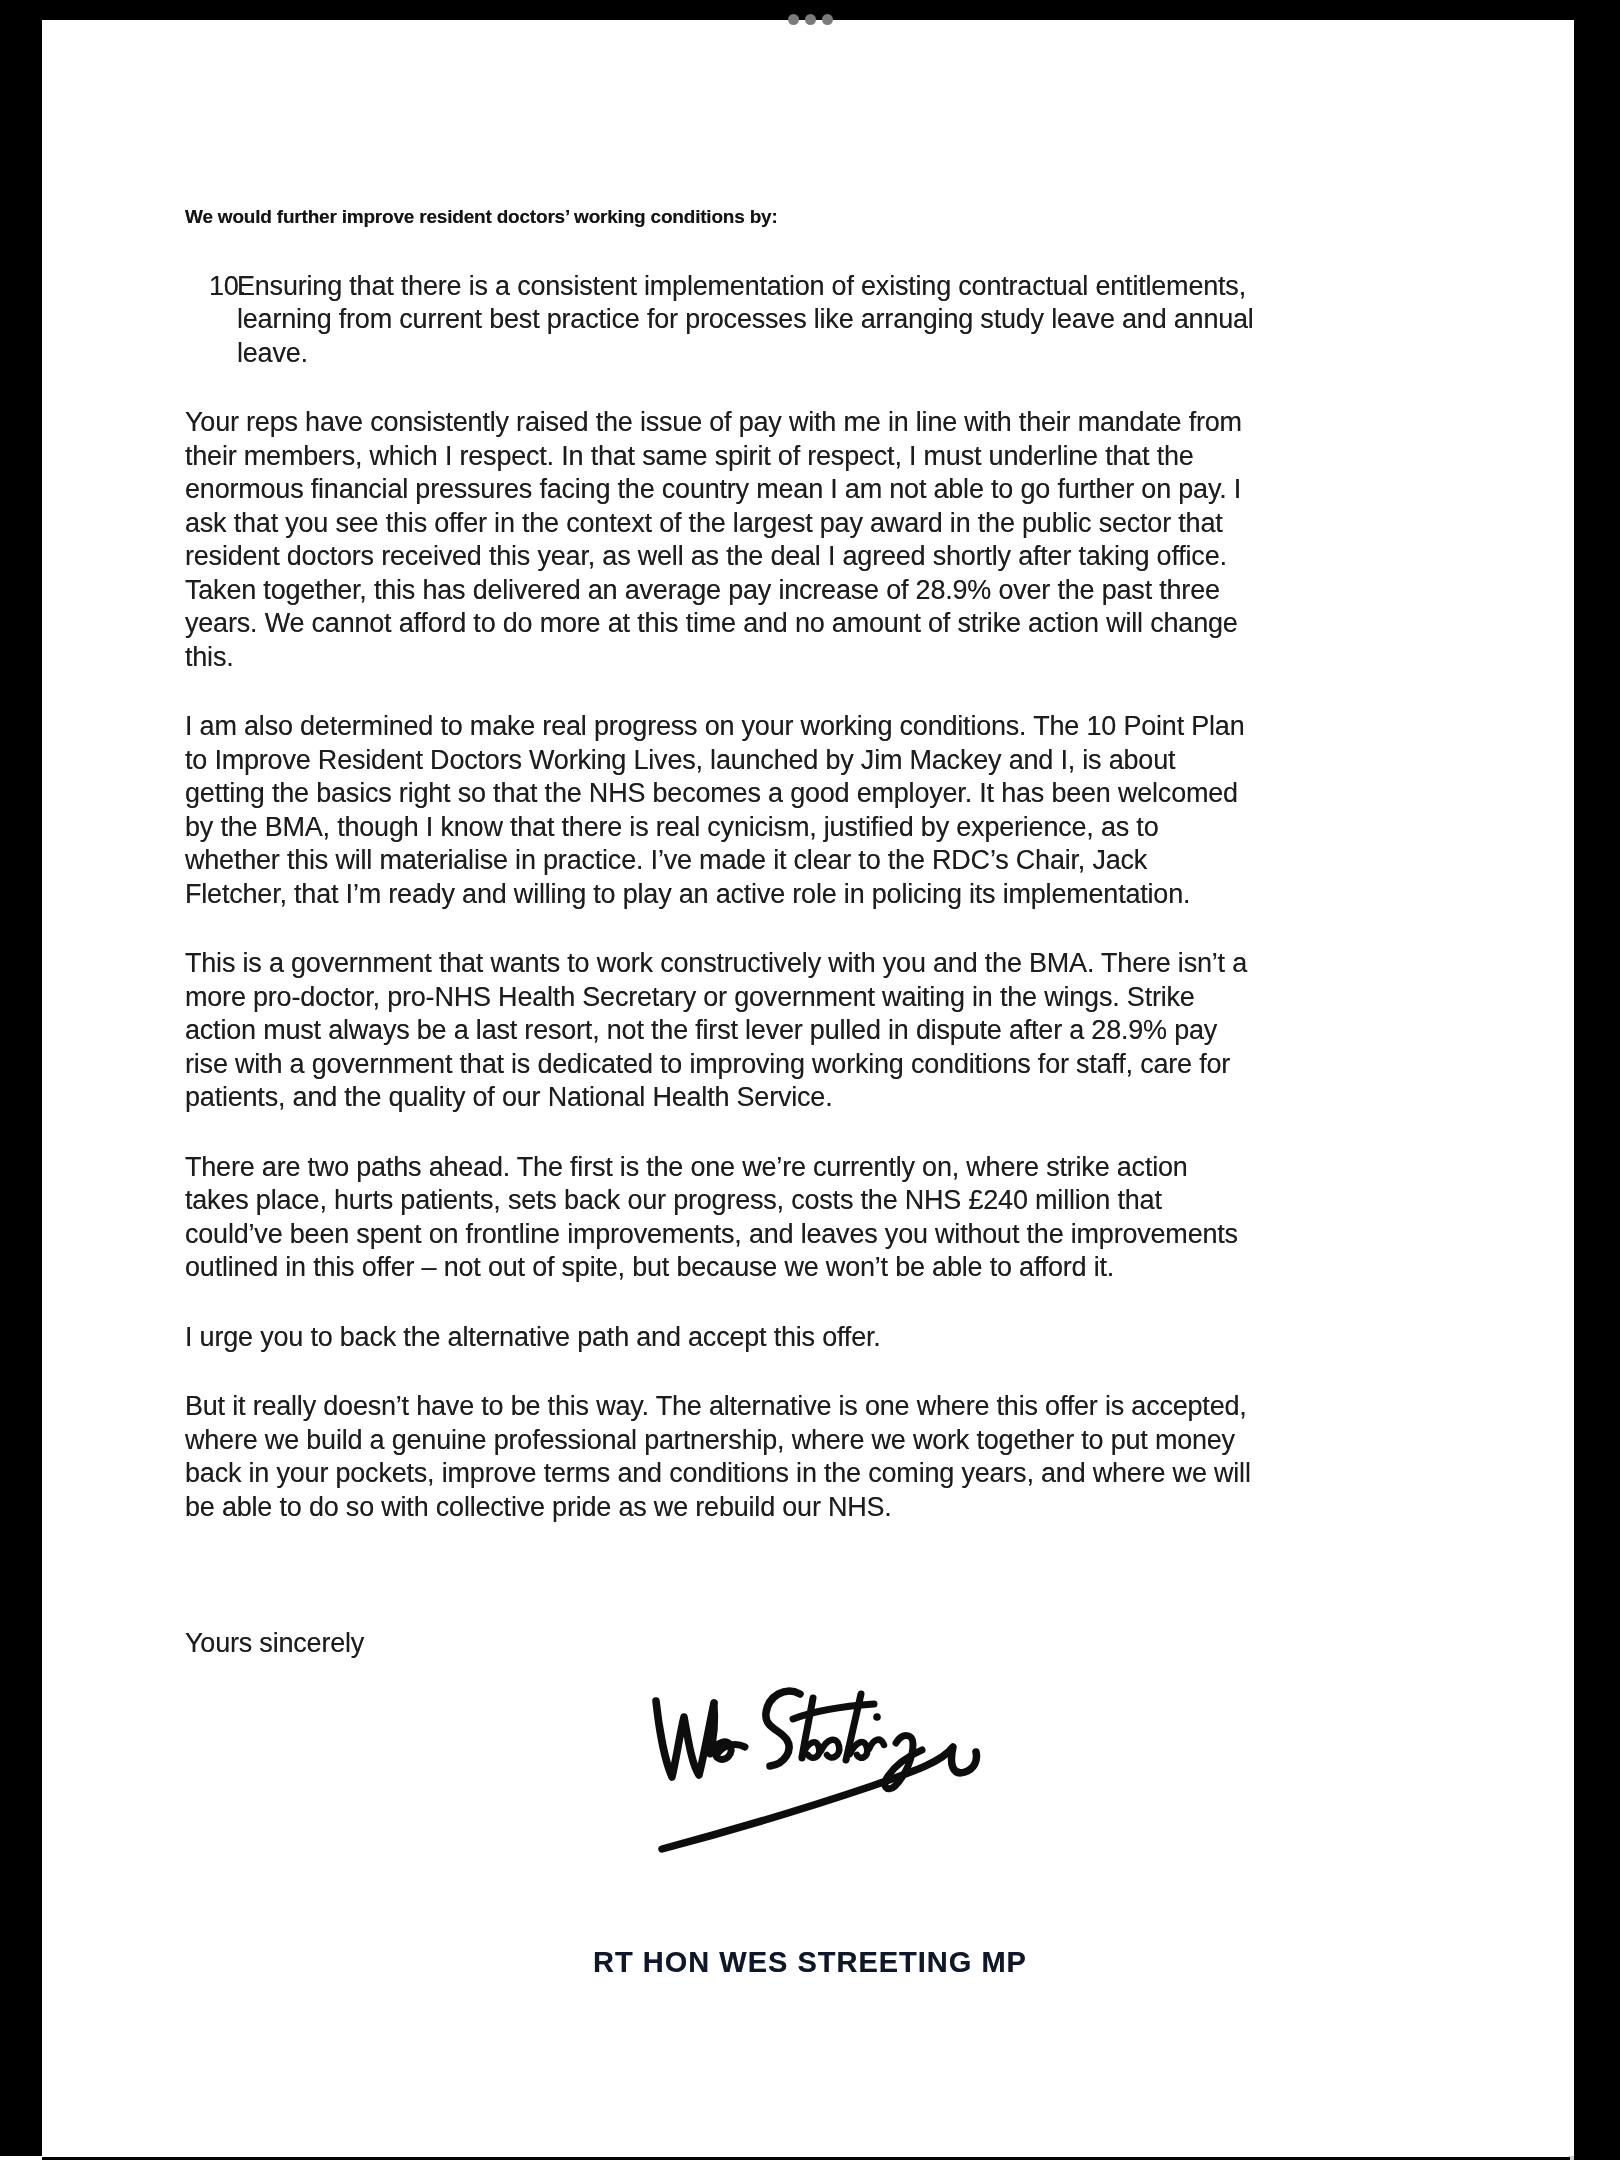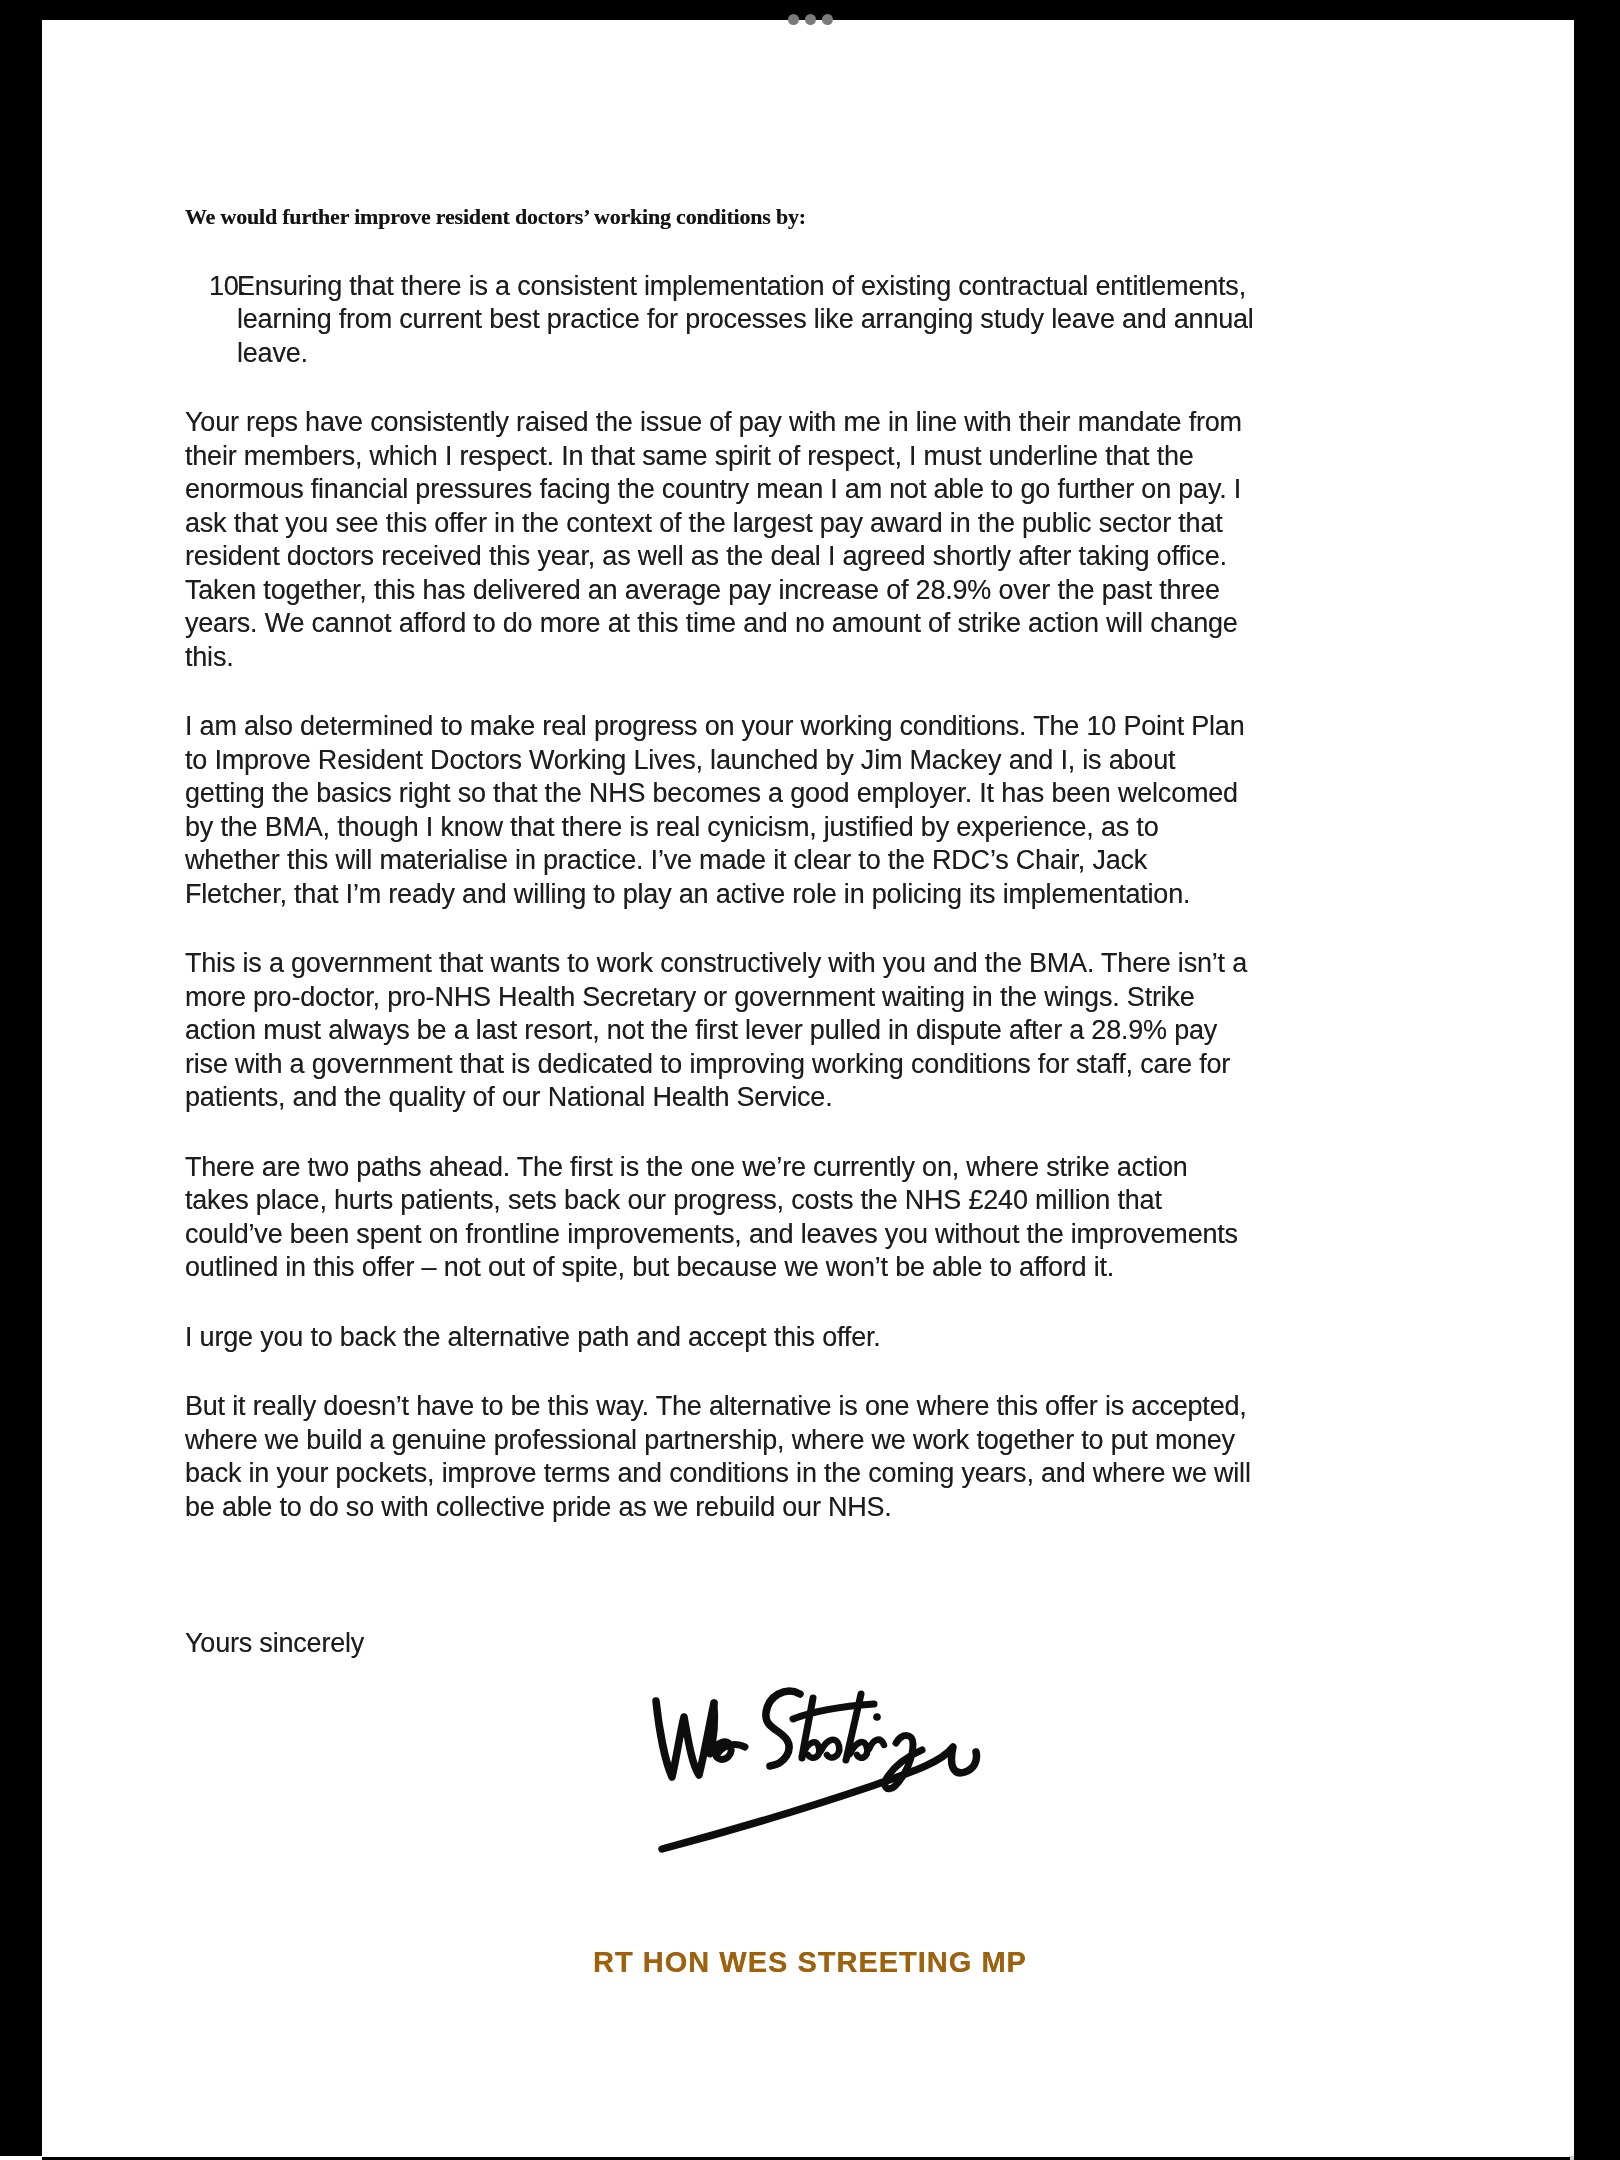--- a/index.html
+++ b/index.html
@@ -26,34 +26,33 @@
     position:absolute;left:42px;top:20px;width:1532px;height:2136px;
     background:#fff;
     box-sizing:border-box;
     padding:180px 139px 0 143px;
     color:#1d1d1d;
     font-size:27px;line-height:33.5px;
     letter-spacing:-0.2px;
     text-shadow:0 0 0.6px rgba(20,20,20,0.55);
   }
   .page h1{
-    font-size:22px;line-height:33.5px;font-weight:bold;color:#141414;
+    font-size:19px;line-height:33.5px;font-weight:bold;color:#141414;
     margin:0 0 36px 0;
-    font-family:Liberation Serif, serif;
   }
   .para{margin:0 0 36px 0;white-space:pre-line;}
   .list-item{position:relative;padding-left:52px;margin:0 0 36px 0;}
   .list-item .num{position:absolute;left:0;top:0;margin-left:24px;}
   .list-item .item-text{display:block;white-space:pre-line;}
   .closing{margin:103px 0 0 0;text-align:left;white-space:pre-line;}
   .signature-wrap{margin:20px 0 0 28px;text-align:center;height:178px;}
   .signature-wrap svg{display:inline-block;}
   .signer{
     margin:87px 0 0 0;text-align:center;
-    font-weight:bold;font-size:29px;letter-spacing:1px;color:#a16207;
+    font-weight:bold;font-size:29px;letter-spacing:1px;color:#0f172a;
   }
 </style>
 </head>
 <body>
 
 <div class="screen">
 
   <div class="top-bar"></div>
   <div class="left-bar"></div>
   <div class="right-bar"></div>

